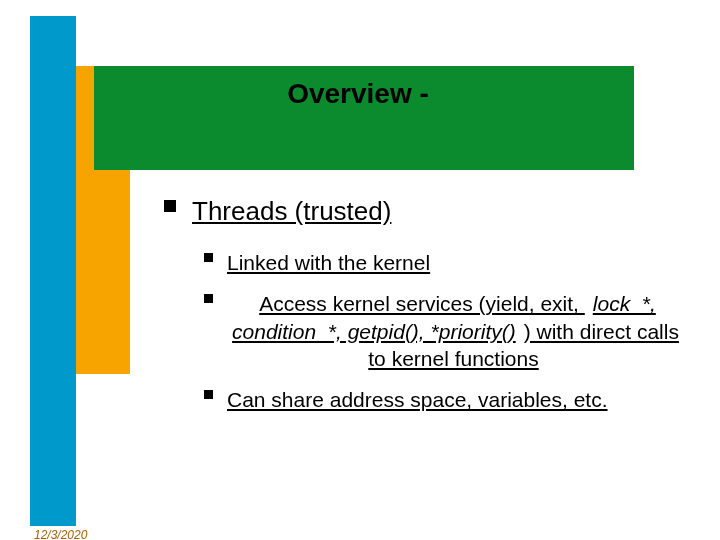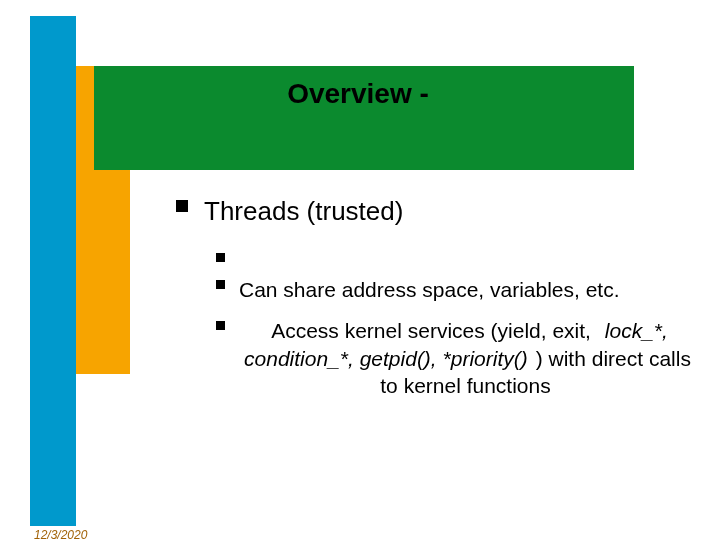--- a/index.html
+++ b/index.html
@@ -30,22 +30,23 @@
     color: #000;
     font-size: 28px;
     font-weight: bold;
     line-height: 1.3;
     width: 500px;
     z-index: 5;
   }
 
   .content {
     position: absolute;
-    left: 152px; top: 172px;
+    left: 140px; top: 172px;
     width: 540px;
+    text-decoration: underline;
   }
   .level1 {
     display: flex;
     align-items: flex-start;
     margin-bottom: 14px;
   }
   .level1 .bullet {
     width: 12px; height: 12px;
     background: #000;
     margin-top: 8px;
@@ -102,28 +103,29 @@
 
   <div class="content">
     <div class="level1">
       <div class="bullet"></div>
       <div class="text">Threads (trusted)</div>
     </div>
 
     <div class="level2-list">
       <div class="level2">
         <div class="bullet"></div>
-      </div>
-      <div class="level2">
-        <div class="bullet"></div>
-        <div class="text">Can share address space, variables, etc.</div>
+        <div class="text">Linked with the kernel</div>
       </div>
       <div class="level2">
         <div class="bullet"></div>
         <div class="text">
           <span>Access kernel services (yield, exit, </span><em>lock_*, condition_*, getpid(), *priority()</em><span>) with direct calls to kernel functions</span>
         </div>
+      </div>
+      <div class="level2">
+        <div class="bullet"></div>
+        <div class="text">Can share address space, variables, etc.</div>
       </div>
     </div>
   </div>
 
   <div class="footer-date">12/3/2020</div>
 </div>
 
 </body></html>

